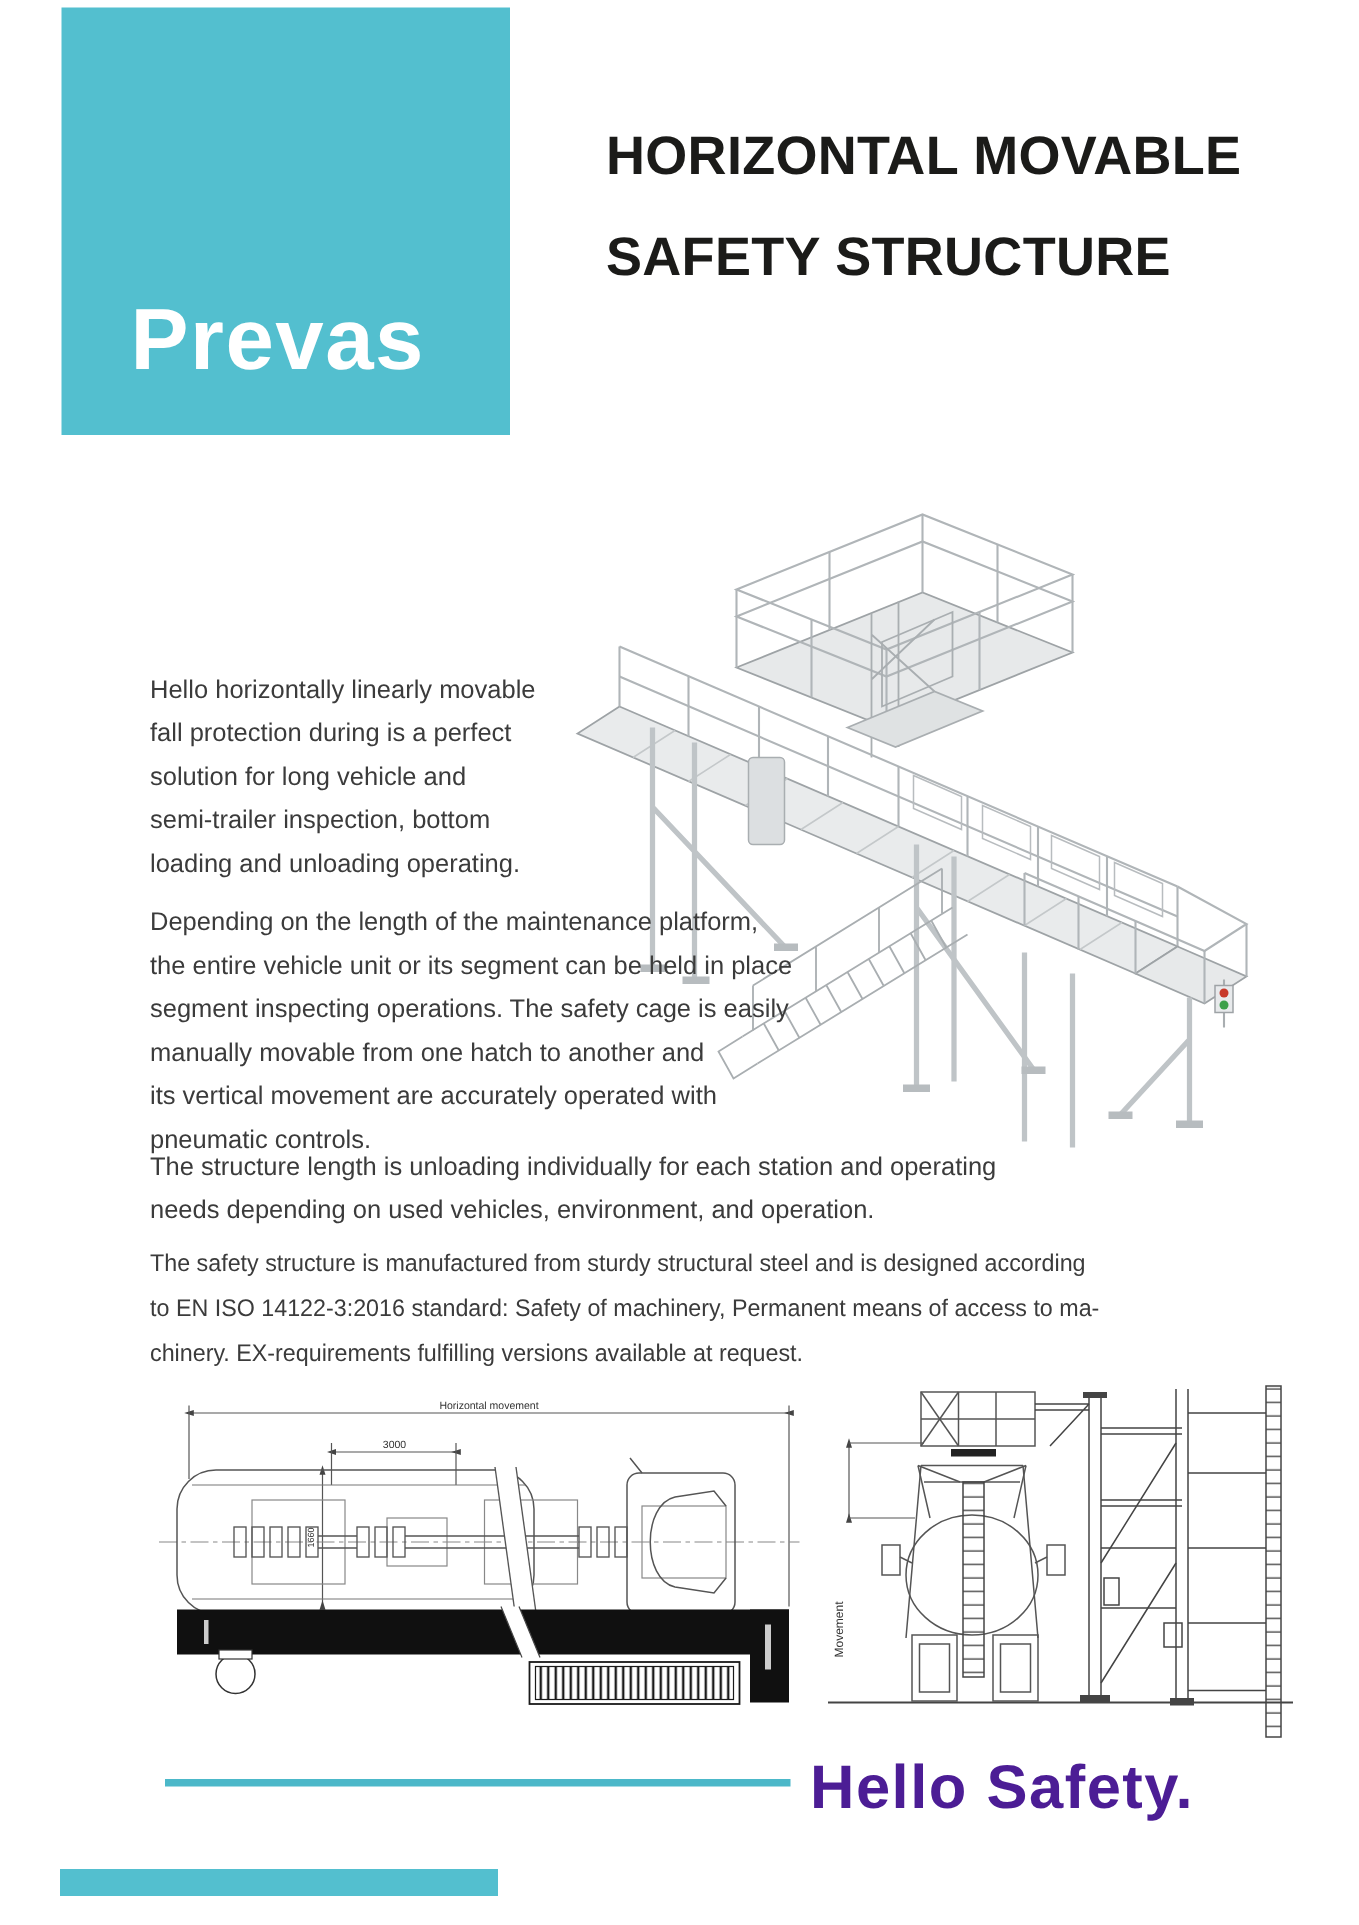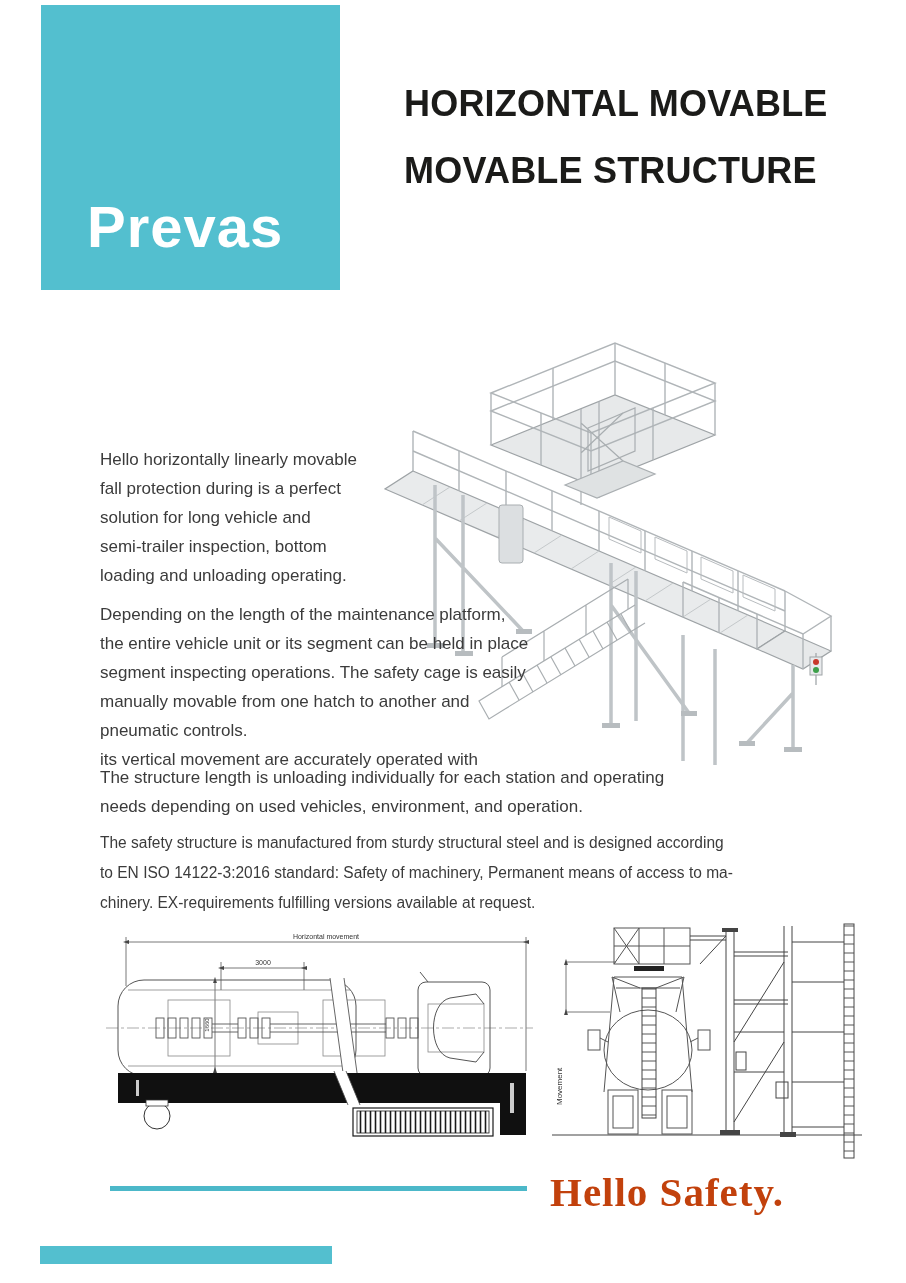--- a/index.html
+++ b/index.html
@@ -38,41 +38,41 @@
   .fig-iso{position:absolute;left:383px;top:293px;}
   .fig-plan{position:absolute;left:98px;top:928px;}
   .fig-end{position:absolute;left:550px;top:922px;}
   
   .footer-rule{
     position:absolute;left:110px;top:1186px;width:417px;height:5px;
     background:#4CB8C9;
   }
   .footer-tagline{
     position:absolute;left:540px;top:1168px;
-    font-family:Liberation Serif, serif;font-weight:700;
-    font-size:41px;color:#c2410c;letter-spacing:1px;margin-left:10px;
+    font-family:Liberation Sans, sans-serif;font-weight:700;
+    font-size:41px;color:#4c1d95;letter-spacing:1px;
   }
   .footer-bar{
     position:absolute;left:40px;top:1246px;width:292px;height:18px;
     background:#53BFCF;
   }
   svg text{font-family:"Liberation Sans",sans-serif;fill:#333;}
 </style>
 </head>
 <body>
 
 <div class="page">
 
   <div class="brand-block">
     <div class="brand-logo">Prevas</div>
   </div>
 
   <div class="doc-title">
     <div>HORIZONTAL MOVABLE</div>
-    <div>MOVABLE STRUCTURE</div>
+    <div>SAFETY STRUCTURE</div>
   </div>
 
   <div class="fig-iso">
     <svg width="455" height="475" viewBox="0 0 455 475">
 
       <path d="M108,152 L232,102 L332,142 L208,192 Z" fill="#e7e9ea" stroke="#9ea3a6" stroke-width="1.2"></path>
       <g stroke="#b0b5b8" stroke-width="1.4" fill="none">
         <path d="M108,100 L232,50 L332,90 L208,140 Z"></path>
         <path d="M108,118 L232,68 L332,108 L208,158 Z"></path>
         <path d="M108,152 V100 M232,102 V50 M332,142 V90 M208,192 V140 M170,127 V75 M282,122 V70 M270,167 V115 M158,172 V120"></path>
@@ -147,22 +147,22 @@
     <div class="line">solution for long vehicle and</div>
     <div class="line">semi-trailer inspection, bottom</div>
     <div class="line">loading and unloading operating.</div>
   </div>
 
   <div class="para p2">
     <div class="line">Depending on the length of the maintenance platform,</div>
     <div class="line">the entire vehicle unit or its segment can be held in place</div>
     <div class="line">segment inspecting operations. The safety cage is easily</div>
     <div class="line">manually movable from one hatch to another and</div>
+    <div class="line">its vertical movement are accurately operated with</div>
     <div class="line">pneumatic controls.</div>
-    <div class="line">its vertical movement are accurately operated with</div>
   </div>
 
   <div class="para p3">
     <div class="line">The structure length is unloading individually for each station and operating</div>
     <div class="line">needs depending on used vehicles, environment, and operation.</div>
   </div>
 
   <div class="para p4">
     <div class="line">The safety structure is manufactured from sturdy structural steel and is designed according</div>
     <div class="line">to EN ISO 14122-3:2016 standard: Safety of machinery, Permanent means of access to ma-</div>

